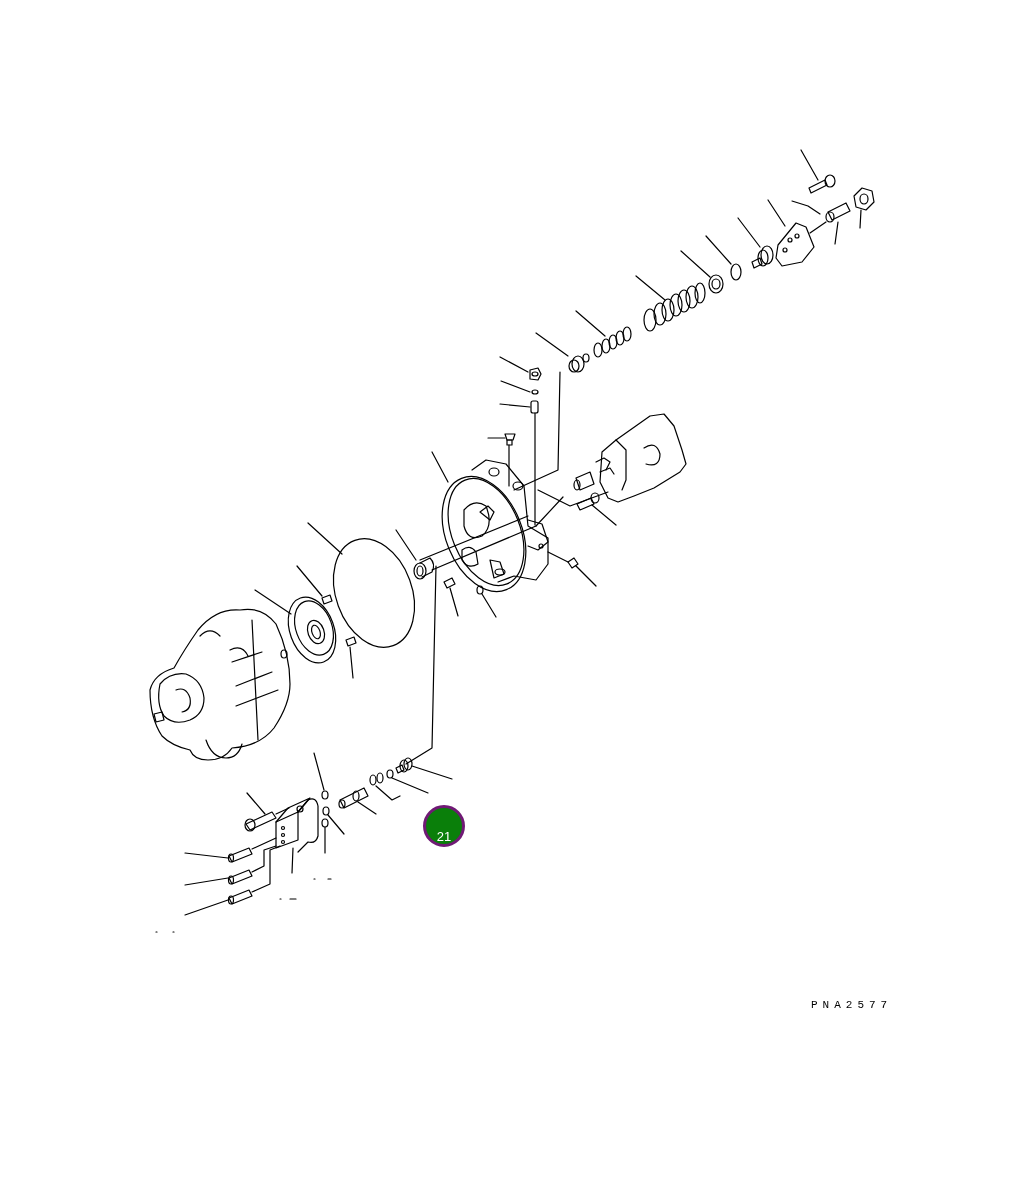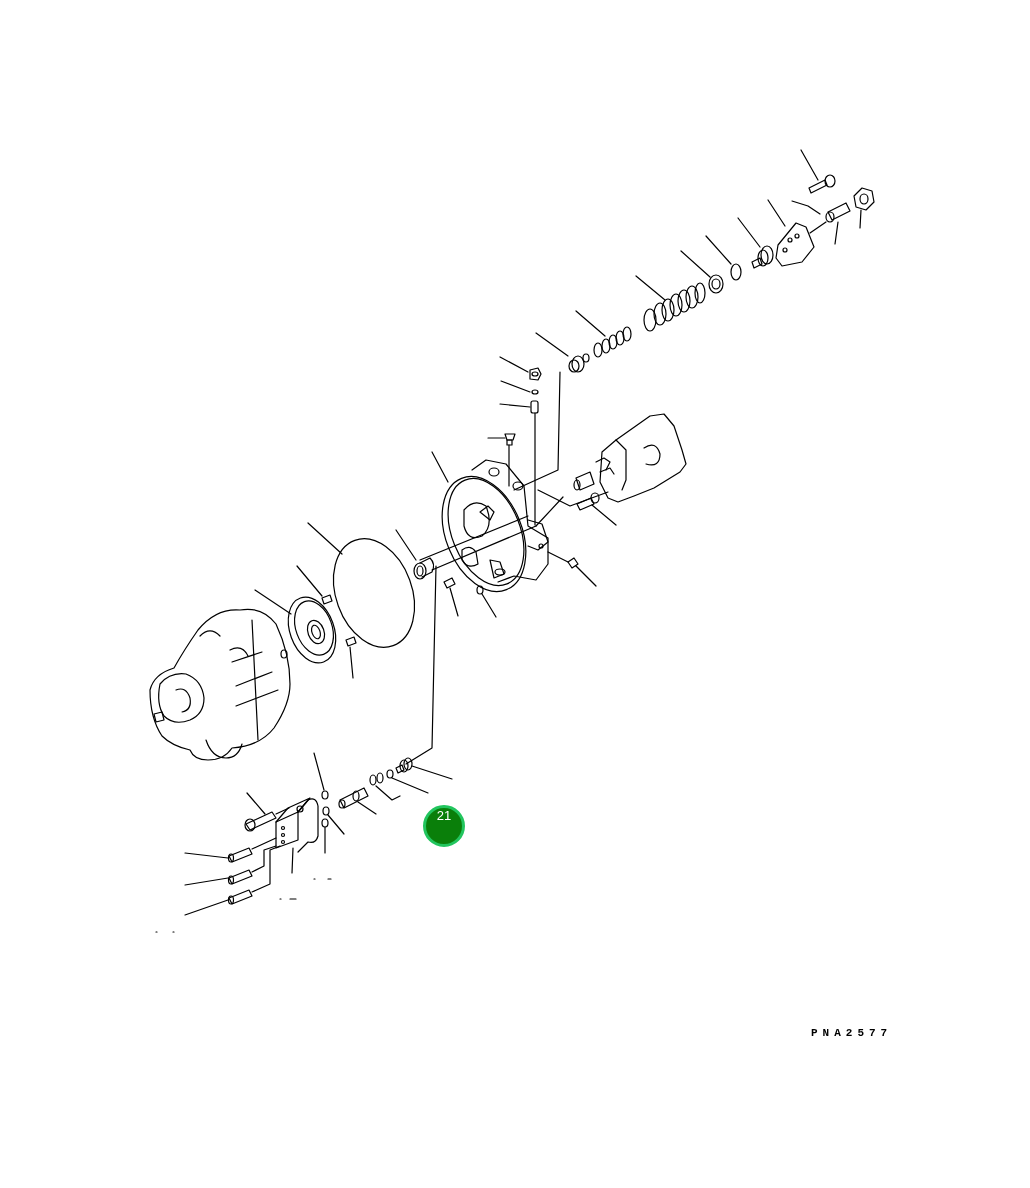--- a/index.html
+++ b/index.html
@@ -1,21 +1,21 @@
 <!DOCTYPE html>
 <html><head>
   <meta charset="utf-8">
   <style>
     html, body { margin: 0; padding: 0; background: #ffffff; }
     body { width: 1030px; height: 1188px; position: relative; overflow: hidden;
            font-family: "Liberation Sans", sans-serif; }
     #diagram { position: absolute; left: 0; top: 0; width: 1030px; height: 1188px; }
     .ln { stroke: #000; stroke-width: 1.2; fill: none; stroke-linecap: round; stroke-linejoin: round; }
     .callout { position: absolute; width: 36px; height: 36px; border-radius: 50%;
-               border: 3px solid #22c55e; display: flex; align-items: flex-start; justify-content: center;
+               border: 3px solid #701a75; display: flex; align-items: flex-end; justify-content: center;
                color: #fff; font-size: 13px; cursor: pointer; }
     .drawing-id { position: absolute; font-family: "Liberation Mono", monospace; font-size: 11px;
                   letter-spacing: 5px; color: #000; }
   </style>
 </head>
 <body>
 
 <svg id="diagram" viewBox="0 0 1030 1188" xmlns="http://www.w3.org/2000/svg">
 
   <g>
@@ -264,13 +264,13 @@
     <line class="ln" x1="290" y1="899" x2="296" y2="899"></line>
     <line class="ln" x1="156" y1="932" x2="157" y2="932"></line>
     <line class="ln" x1="173" y1="932" x2="174" y2="932"></line>
   </g>
 </svg>
 
 <div class="callout" style="left:423px; top:805px; background:#0a7f0a;">
   <span>21</span>
 </div>
 
-<div class="drawing-id" style="left:811px; top:1027px;font-weight:bold;">PNA2577</div>
+<div class="drawing-id" style="left:811px; top:999px;">PNA2577</div>
 
 </body></html>

